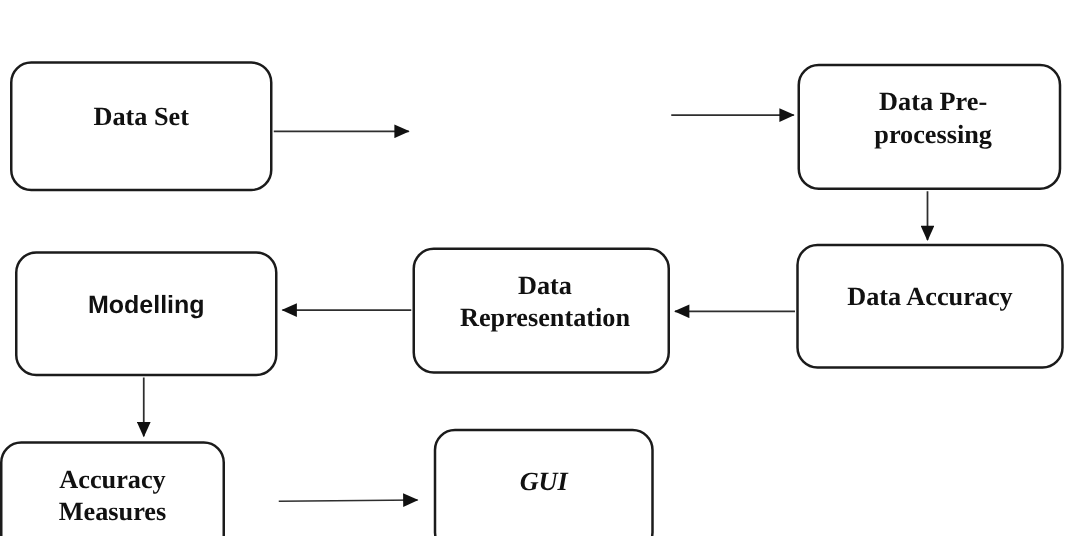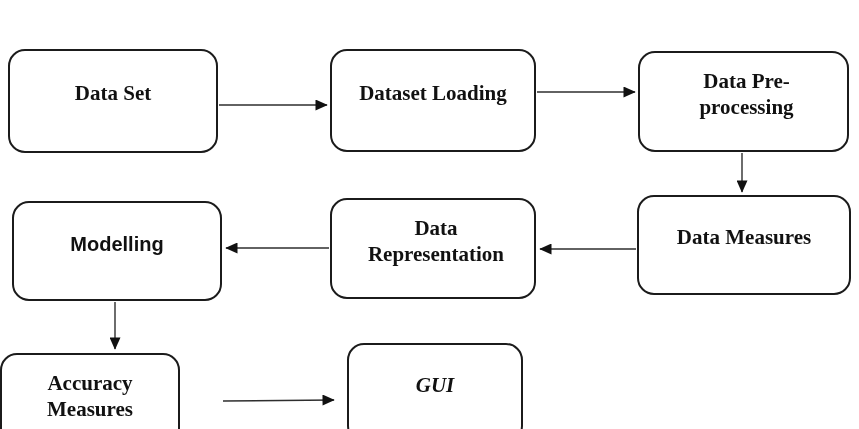--- a/index.html
+++ b/index.html
@@ -65,31 +65,28 @@
     <line x1="636" y1="214" x2="540" y2="214" stroke="#2e2e2e" stroke-width="1.4" marker-end="url(#ah)"></line>
     <line x1="329" y1="213" x2="226" y2="213" stroke="#2e2e2e" stroke-width="1.4" marker-end="url(#ah)"></line>
     <line x1="115" y1="267" x2="115" y2="314" stroke="#2e2e2e" stroke-width="1.4" marker-end="url(#ah)"></line>
     <line x1="223" y1="366" x2="334" y2="365" stroke="#2e2e2e" stroke-width="1.4" marker-end="url(#ah)"></line>
   </svg>
 
   <div class="node" id="n-data-set">
     <span>Data Set</span>
   </div>
 
-  <div class="node" id="n-dataset-loading">
-    <span>Dataset Loading</span>
-  </div>
 
   <div class="node" id="n-data-preprocessing">
     <span>Data Pre-
 processing</span>
   </div>
 
   <div class="node" id="n-data-splitting">
-    <span>Data Measures</span>
+    <span>Data Accuracy</span>
   </div>
 
   <div class="node" id="n-data-representation">
     <span>Data
 Representation</span>
   </div>
 
   <div class="node sans" id="n-modelling">
     <span>Modelling</span>
   </div>

